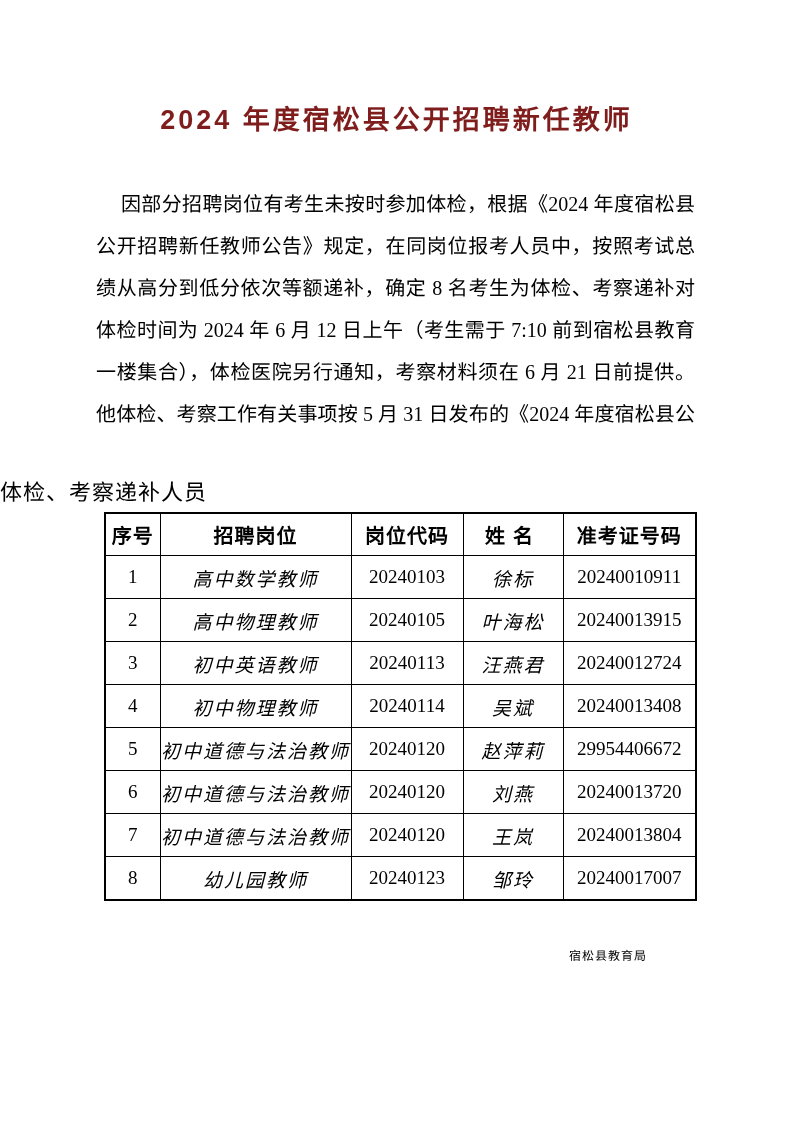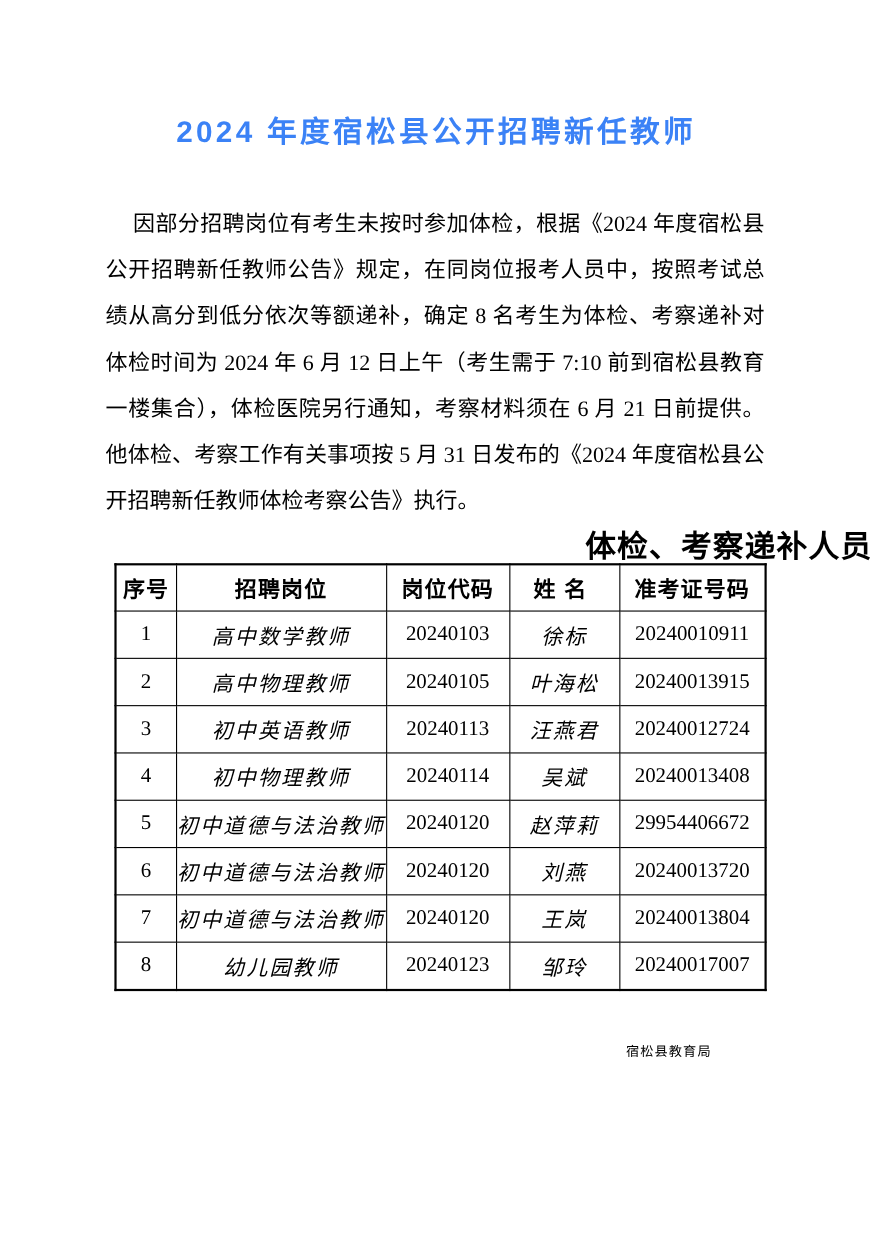--- a/index.html
+++ b/index.html
@@ -17,21 +17,21 @@
     overflow: hidden;
   }
   
   .doc-title {
     position: absolute;
     left: 0;
     width: 100%;
     text-align: center;
     font-family: "Liberation Sans", "DejaVu Sans", sans-serif;
     font-weight: 700;
-    color: #3b82f6;
+    color: #7f1d1d;
     white-space: nowrap;
   }
   .doc-title.line1 {
     top: 98px;
     font-size: 27px;
     letter-spacing: 3px;
   }
   .doc-title.line2 {
     top: 137px;
     font-size: 26px;
@@ -53,24 +53,24 @@
     overflow: hidden;
   }
   .pline.first { text-indent: 25px; }
   .pline.last  { text-align-last: left; }
   
   .section-heading {
     position: absolute;
     top: 474px;
     left: 0;
     width: 100%;
-    text-align: right;
+    text-align: left;
     font-family: "Liberation Sans", "DejaVu Sans", sans-serif;
-    font-weight: 700;
-    font-size: 28px;
+    font-weight: 400;
+    font-size: 22px;
     letter-spacing: 1px;
   }
   
   table.roster {
     position: absolute;
     left: 104px;
     top: 512px;
     width: 591px;
     border-collapse: collapse;
     table-layout: fixed;
@@ -115,21 +115,20 @@
 
   <div class="doc-title line1">2024 年度宿松县公开招聘新任教师</div>
 
   <div class="para">
     <div class="pline first">因部分招聘岗位有考生未按时参加体检，根据《2024 年度宿松县</div>
     <div class="pline">公开招聘新任教师公告》规定，在同岗位报考人员中，按照考试总成</div>
     <div class="pline">绩从高分到低分依次等额递补，确定 8 名考生为体检、考察递补对象。</div>
     <div class="pline">体检时间为 2024 年 6 月 12 日上午（考生需于 7:10 前到宿松县教育局</div>
     <div class="pline">一楼集合），体检医院另行通知，考察材料须在 6 月 21 日前提供。其</div>
     <div class="pline">他体检、考察工作有关事项按 5 月 31 日发布的《2024 年度宿松县公</div>
-    <div class="pline last">开招聘新任教师体检考察公告》执行。</div>
   </div>
 
   <div class="section-heading">体检、考察递补人员</div>
 
   <table class="roster">
     <colgroup>
       <col style="width:55px">
       <col style="width:191px">
       <col style="width:112px">
       <col style="width:100px">

